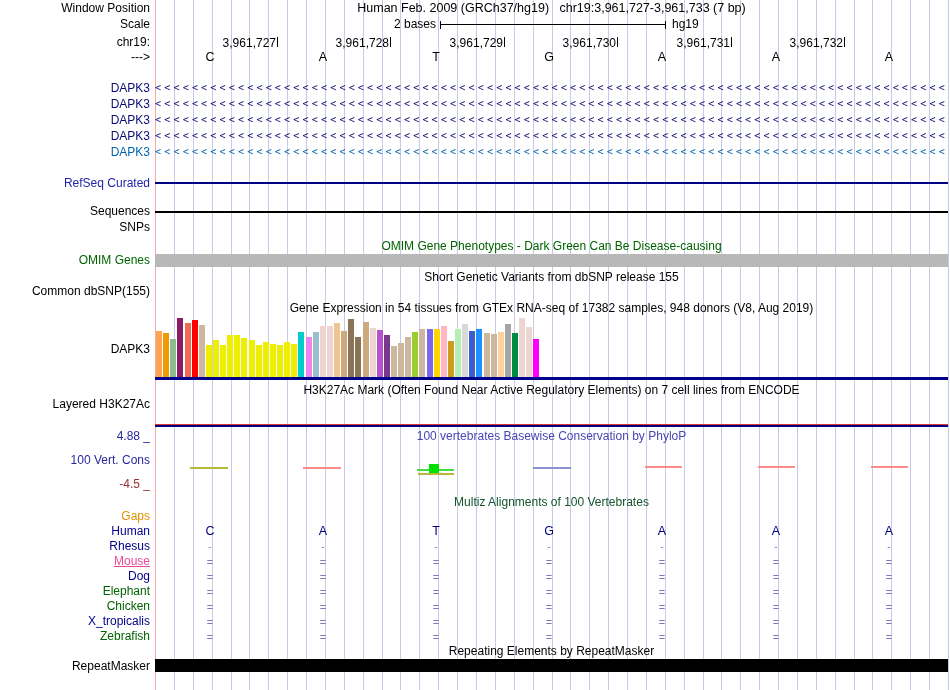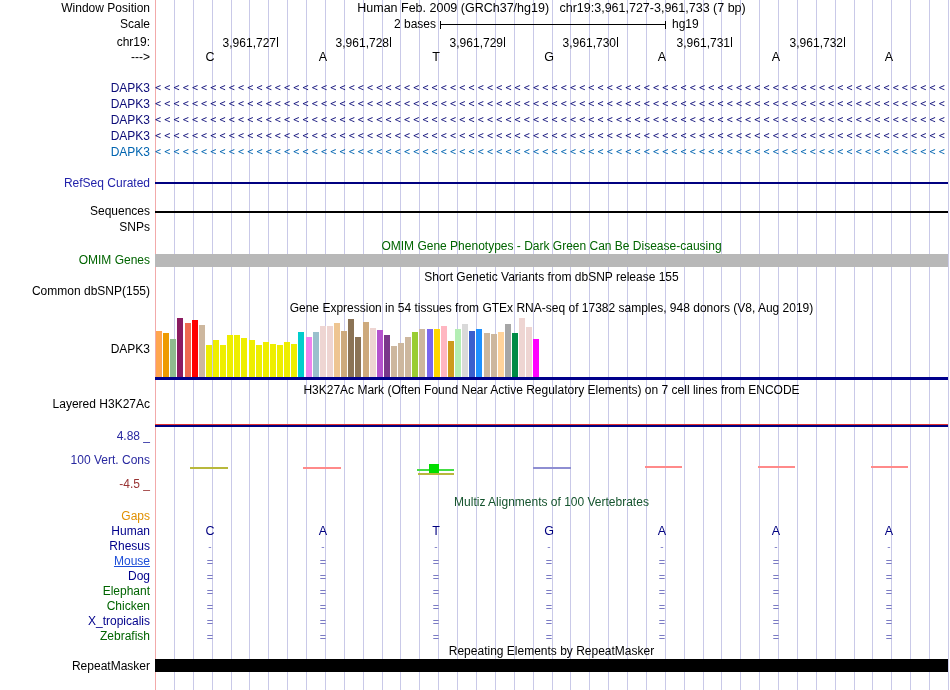--- a/index.html
+++ b/index.html
@@ -198,20 +198,21 @@
       <div class="gbar" title="Whole Blood" style="left: 533.4px; top: 339px; width: 6px; height: 38px; background: rgb(255, 0, 255);"></div>
     </div>
   <div class="hline" style="left:155px;top:377px;width:793px;height:3px;background:#00008b"></div>
 
   <div class="title" style="top:384px">H3K27Ac Mark (Often Found Near Active Regulatory Elements) on 7 cell lines from ENCODE</div>
   <div class="lbl" style="top:398px">Layered H3K27Ac</div>
   <div class="hline" style="left:155px;top:424px;width:793px;height:1px;background:#e03030"></div>
   <div class="hline" style="left:155px;top:425px;width:793px;height:2px;background:#000080"></div>
 
   <div class="lbl" style="top:430px;color:#2828a0">4.88 _</div>
+  <div class="title" style="top:430px;color:#4646b4">100 vertebrates Basewise Conservation by PhyloP</div>
   <div class="lbl" style="top:454px;color:#2828a0">100 Vert. Cons</div>
   <div class="lbl" style="top:478px;color:#993333">-4.5 _</div>
   <div id="cons-marks">
       <div class="consmark" style="left: 190px; top: 467px; width: 38px; height: 2px; background: rgb(184, 184, 60);"></div>
       <div class="consmark" style="left: 303px; top: 467px; width: 38px; height: 2px; background: rgb(255, 138, 138);"></div>
       <div class="consmark" style="left: 417px; top: 469px; width: 37px; height: 2px; background: rgb(68, 221, 68);"></div>
       <div class="consmark" style="left: 429px; top: 464px; width: 10px; height: 9px; background: rgb(0, 221, 0);"></div>
       <div class="consmark" style="left: 418px; top: 473px; width: 36px; height: 2px; background: rgb(184, 184, 60);"></div>
       <div class="consmark" style="left: 533px; top: 467px; width: 38px; height: 2px; background: rgb(142, 142, 210);"></div>
       <div class="consmark" style="left: 645px; top: 466px; width: 37px; height: 2px; background: rgb(255, 138, 138);"></div>
@@ -231,21 +232,21 @@
       <div class="base" style="left: 764px; top: 524px; color: rgb(0, 0, 128);">A</div>
       <div class="base" style="left: 877px; top: 524px; color: rgb(0, 0, 128);">A</div>
       <div class="lbl" style="top: 540px; color: rgb(0, 0, 139);">Rhesus</div>
       <div class="mark" style="left: 201px; top: 541px; color: rgb(122, 122, 196); font-size: 10px;">-</div>
       <div class="mark" style="left: 314px; top: 541px; color: rgb(122, 122, 196); font-size: 10px;">-</div>
       <div class="mark" style="left: 427px; top: 541px; color: rgb(122, 122, 196); font-size: 10px;">-</div>
       <div class="mark" style="left: 540px; top: 541px; color: rgb(122, 122, 196); font-size: 10px;">-</div>
       <div class="mark" style="left: 653px; top: 541px; color: rgb(122, 122, 196); font-size: 10px;">-</div>
       <div class="mark" style="left: 767px; top: 541px; color: rgb(122, 122, 196); font-size: 10px;">-</div>
       <div class="mark" style="left: 880px; top: 541px; color: rgb(122, 122, 196); font-size: 10px;">-</div>
-      <div class="lbl" style="top: 555px; color: #1d4ed8; text-decoration: underline;">Mouse</div>
+      <div class="lbl" style="top: 555px; color: #ec4899; text-decoration: underline;">Mouse</div>
       <div class="mark" style="left: 201px; top: 556px; color: rgb(122, 122, 196); font-size: 11px;">=</div>
       <div class="mark" style="left: 314px; top: 556px; color: rgb(122, 122, 196); font-size: 11px;">=</div>
       <div class="mark" style="left: 427px; top: 556px; color: rgb(122, 122, 196); font-size: 11px;">=</div>
       <div class="mark" style="left: 540px; top: 556px; color: rgb(122, 122, 196); font-size: 11px;">=</div>
       <div class="mark" style="left: 653px; top: 556px; color: rgb(122, 122, 196); font-size: 11px;">=</div>
       <div class="mark" style="left: 767px; top: 556px; color: rgb(122, 122, 196); font-size: 11px;">=</div>
       <div class="mark" style="left: 880px; top: 556px; color: rgb(122, 122, 196); font-size: 11px;">=</div>
       <div class="lbl" style="top: 570px; color: rgb(0, 0, 139);">Dog</div>
       <div class="mark" style="left: 201px; top: 571px; color: rgb(122, 122, 196); font-size: 11px;">=</div>
       <div class="mark" style="left: 314px; top: 571px; color: rgb(122, 122, 196); font-size: 11px;">=</div>

